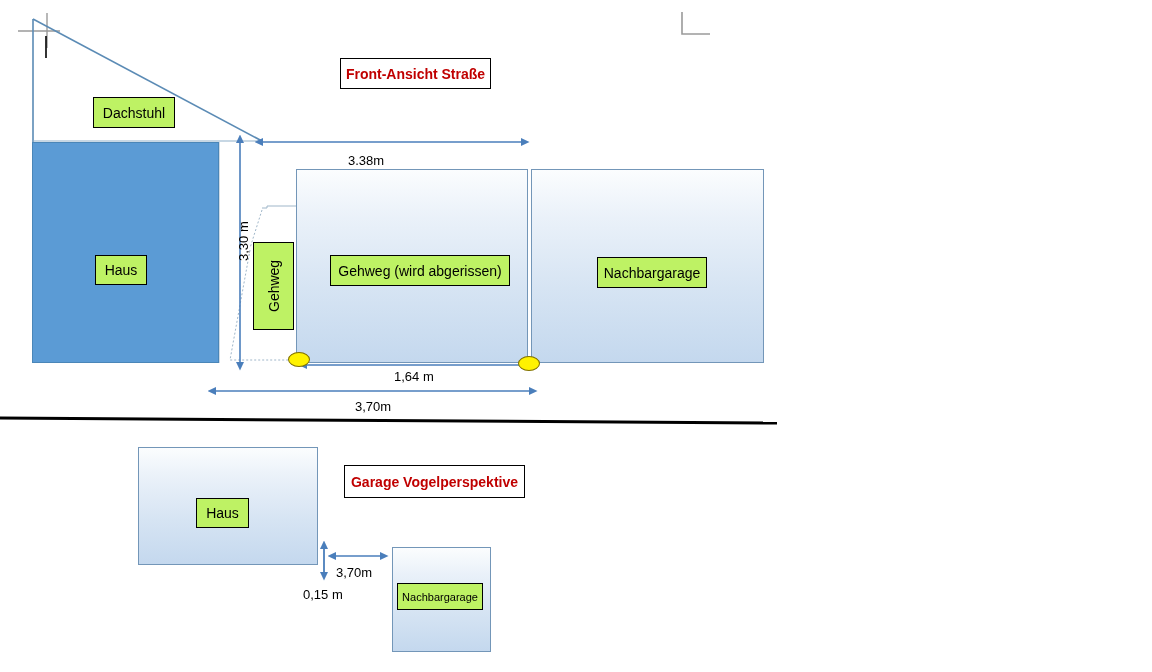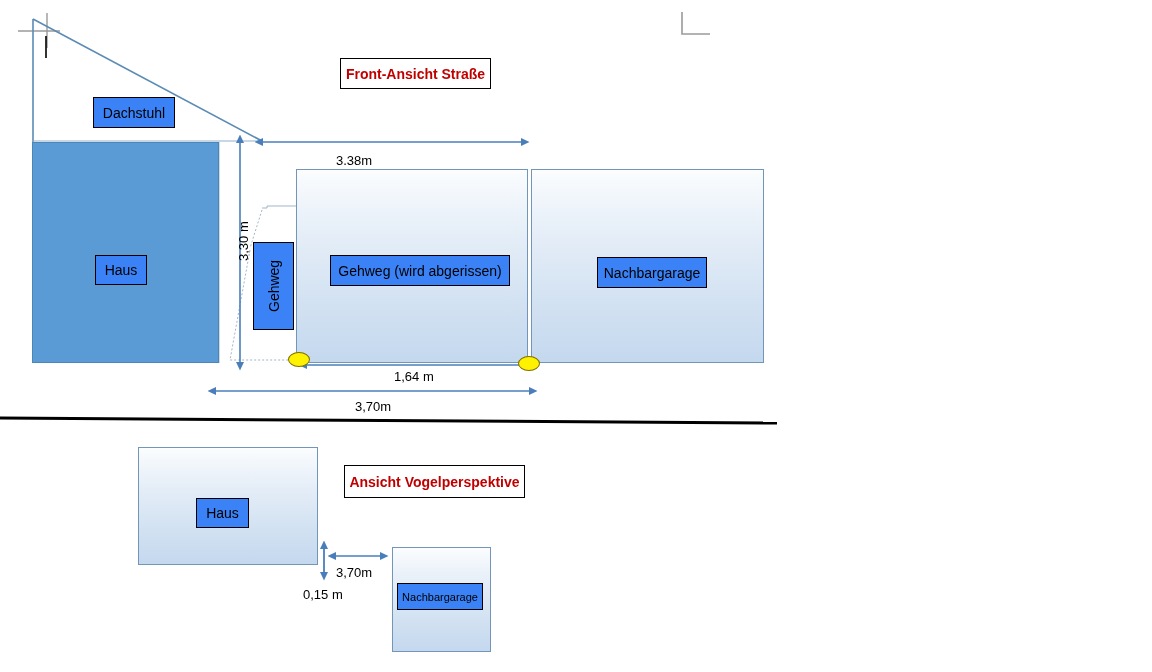--- a/index.html
+++ b/index.html
@@ -39,21 +39,21 @@
     border: 1px solid #4A86B8;
   }
   .shape-grad {
     background: linear-gradient(to bottom, #FBFDFE 0%, #EAF1F9 25%, #D6E4F3 62%, #C4D8EE 100%);
     border: 1px solid #7396B8;
   }
   
   .labelbox {
     position: absolute;
     box-sizing: border-box;
-    background: #3b82f6;
+    background: #bef264;
     border: 1px solid #000000;
     display: flex;
     align-items: center;
     justify-content: center;
     white-space: nowrap;
     color: #000000;
   }
   .labelbox.vertical {
     writing-mode: vertical-rl;
     transform: rotate(180deg);
@@ -190,42 +190,42 @@
   </div>
 
   <div class="labelbox" style="left:330px; top:255px; width:180px; height:31px; font-size:14px;">
     <span>Gehweg (wird abgerissen)</span>
   </div>
 
   <div class="labelbox" style="left:597px; top:257px; width:110px; height:31px; font-size:14px;">
     <span>Nachbargarage</span>
   </div>
 
-  <div class="dimtext" style="left:336px; top:154px;">
+  <div class="dimtext" style="left:348px; top:154px;">
     <span>3.38m</span>
   </div>
 
   <div class="dimtext rot" style="left:237px; top:261px;">
     <span>3,30 m</span>
   </div>
 
   <div class="dimtext" style="left:394px; top:370px;">
     <span>1,64 m</span>
   </div>
 
   <div class="dimtext" style="left:355px; top:400px;">
     <span>3,70m</span>
   </div>
 
   <div class="shape shape-grad" style="left:138px; top:447px; width:180px; height:118px;"></div>
 
   <div class="shape shape-grad" style="left:392px; top:547px; width:99px; height:105px;"></div>
 
   <div class="titlebox" style="left:344px; top:465px; width:181px; height:33px; font-size:14px;">
-    <span>Ansicht Vogelperspektive</span>
+    <span>Garage Vogelperspektive</span>
   </div>
 
   <div class="labelbox" style="left:196px; top:498px; width:53px; height:30px; font-size:14px;">
     <span>Haus</span>
   </div>
 
   <div class="labelbox" style="left:397px; top:583px; width:86px; height:27px; font-size:11px;">
     <span>Nachbargarage</span>
   </div>
 

